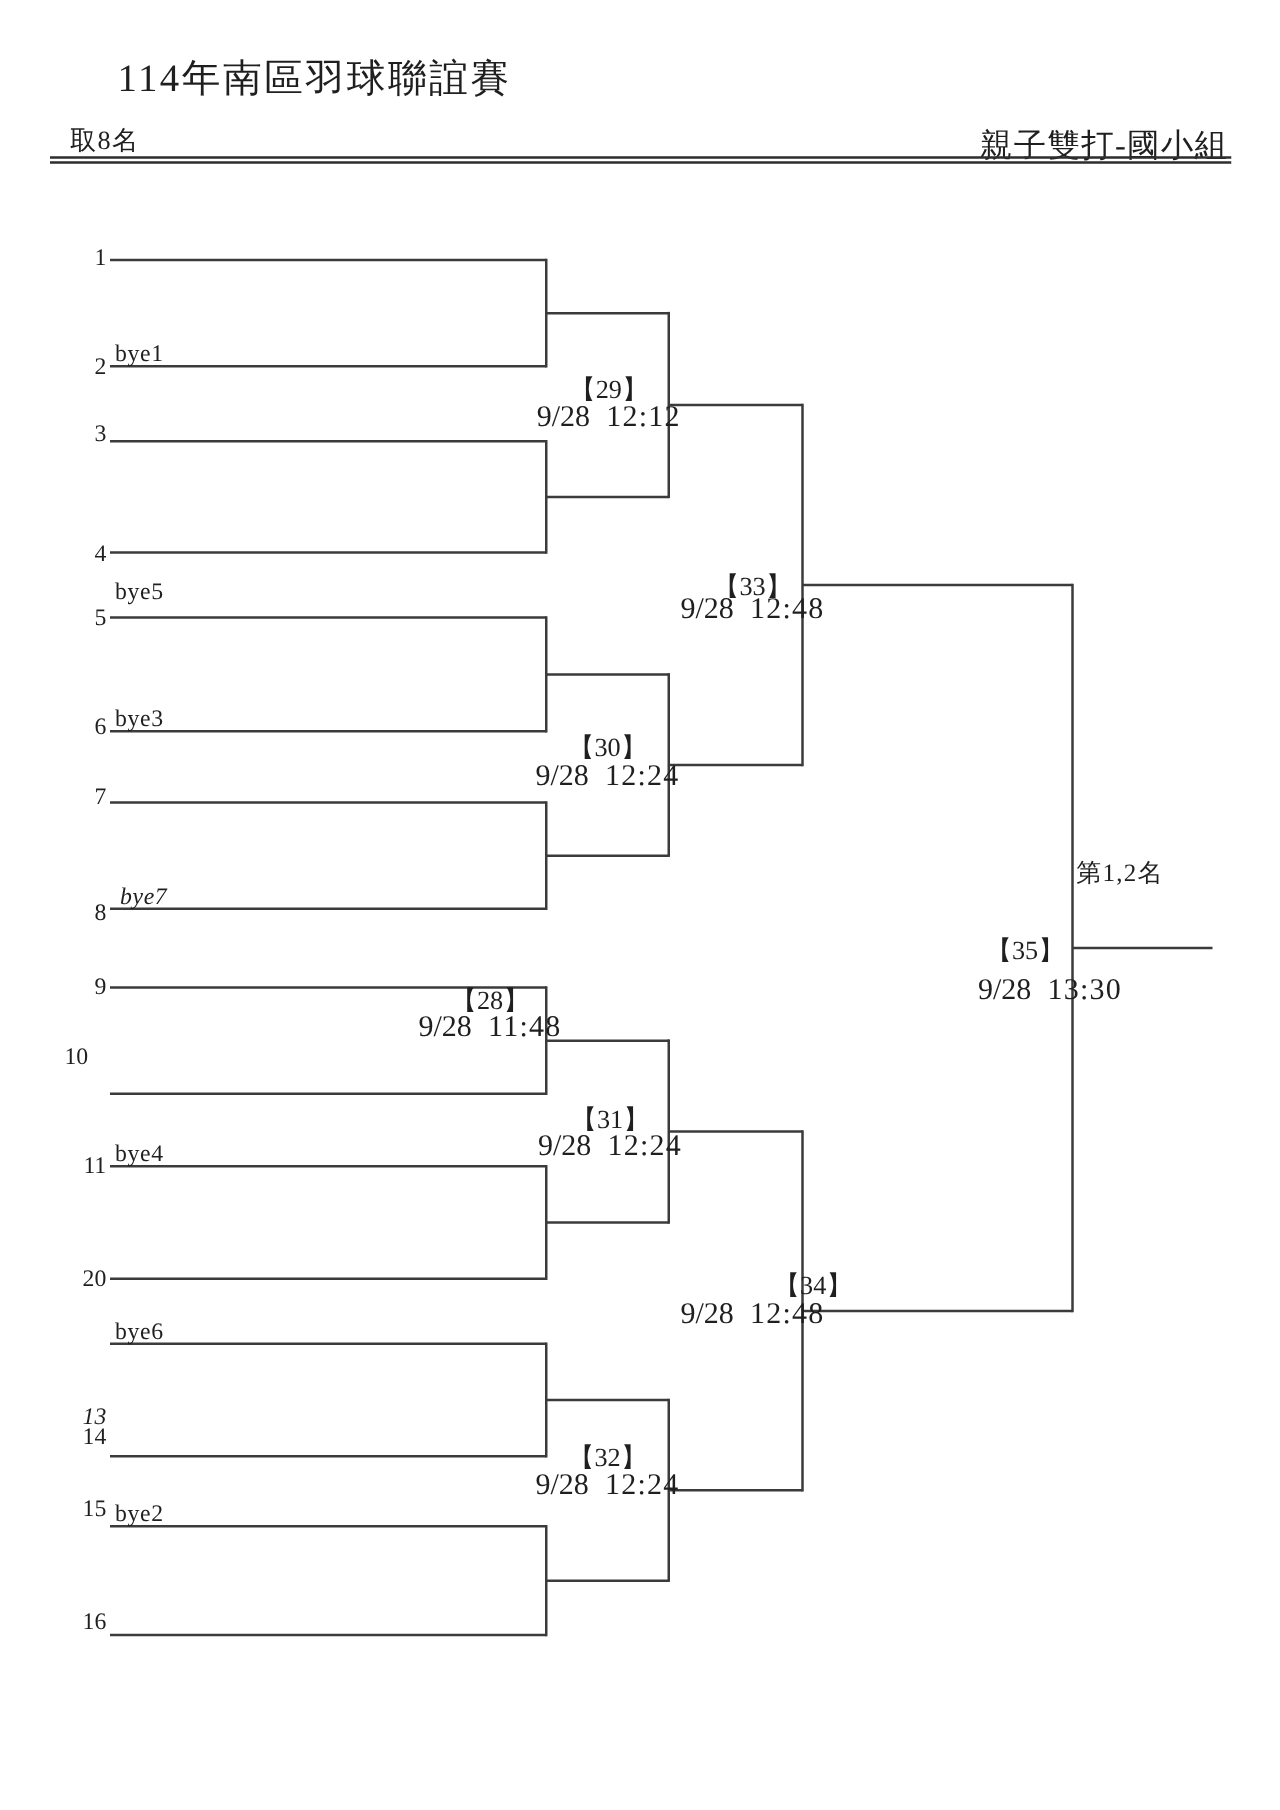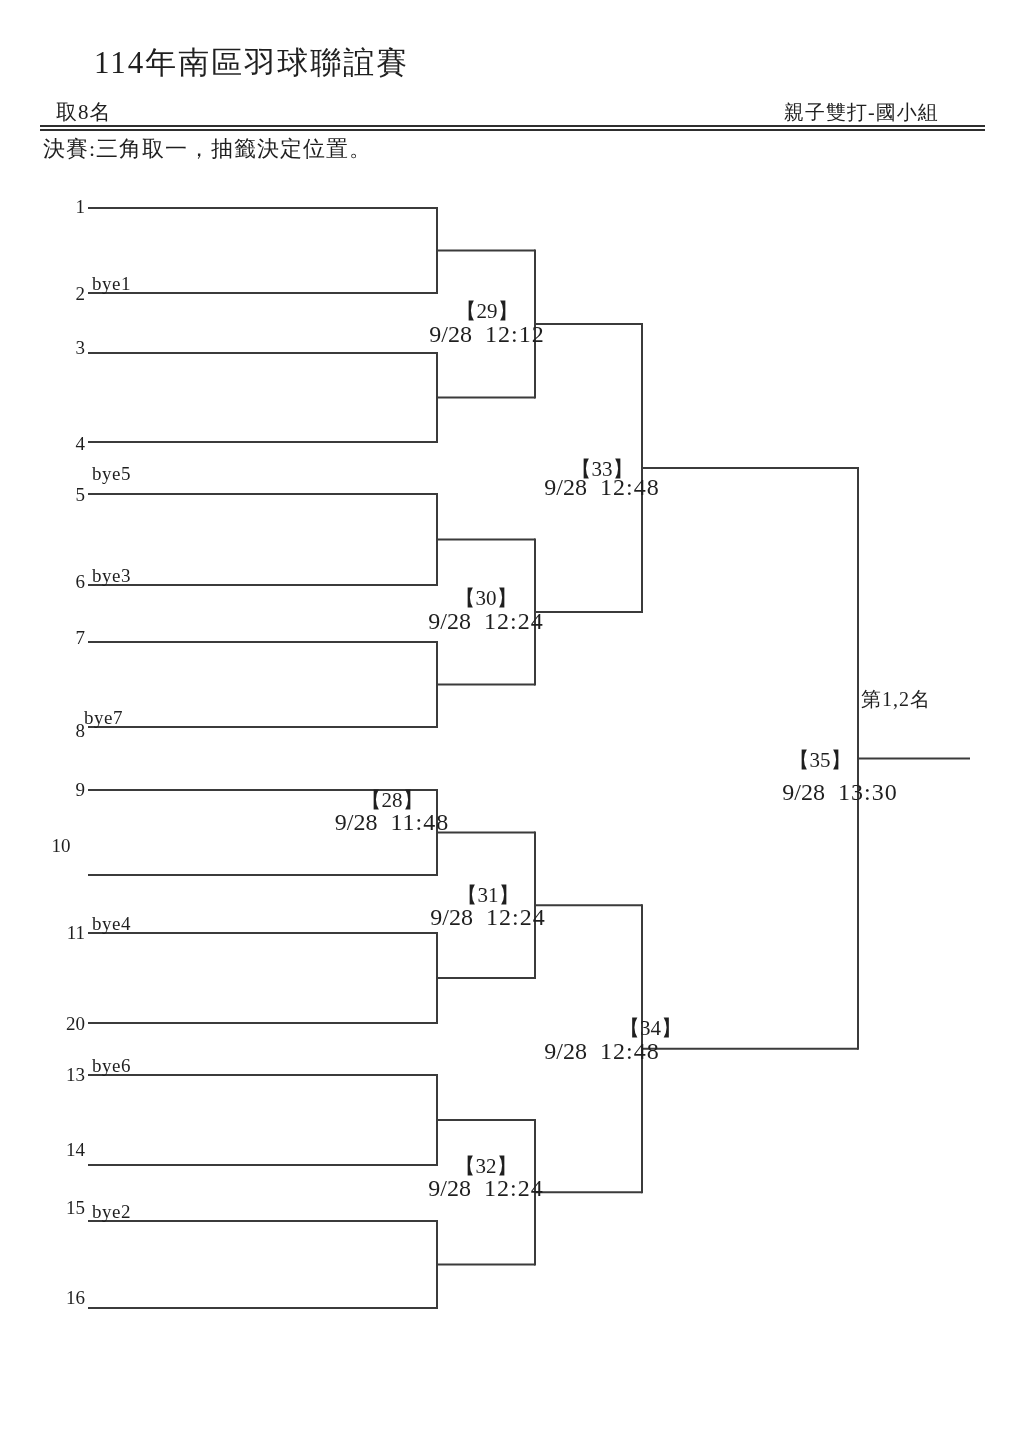--- a/index.html
+++ b/index.html
@@ -2,42 +2,41 @@
 <html><head>
 <meta charset="utf-8">
 <style>
   html,body{margin:0;padding:0;background:#ffffff;}
   .page{
     position:relative;width:1024px;height:1448px;background:#fff;overflow:hidden;
     font-family:"Liberation Serif","DejaVu Serif",serif;color:#1f1f1f;
   }
   .title{position:absolute;left:62px;top:42px;font-size:31px;letter-spacing:2px;white-space:nowrap;margin-left:32px;}
   .qual{position:absolute;left:56px;top:98px;font-size:21px;letter-spacing:1px;white-space:nowrap;}
-  .group{position:absolute;left:784px;top:99px;font-size:20px;letter-spacing:1px;white-space:nowrap;}
+  .group{position:absolute;left:784px;top:99px;font-size:26px;letter-spacing:1px;white-space:nowrap;}
   .rule{position:absolute;left:40px;top:125px;width:945px;height:2px;
         border-top:2px solid #2e2e2e;border-bottom:2px solid #2e2e2e;}
   .note{position:absolute;left:43px;top:134px;font-size:22px;letter-spacing:1px;white-space:nowrap;}
   #bracket-svg{position:absolute;left:0;top:0;}
   #bracket-svg line{stroke:#3b3b3b;stroke-width:2;}
   .num{position:absolute;font-size:19px;line-height:20px;text-align:right;}
   .bye{position:absolute;font-size:19px;line-height:20px;letter-spacing:0.5px;white-space:nowrap;}
   .mlabel{position:absolute;font-size:21px;line-height:26px;text-align:center;white-space:nowrap;}
   .mtime{position:absolute;font-size:24px;line-height:24px;text-align:center;white-space:nowrap;}
   .mtime .tt{margin-left:13px;letter-spacing:1px;}
   .placing{position:absolute;font-size:20px;line-height:24px;text-align:center;letter-spacing:1px;white-space:nowrap;}
 </style>
 </head>
 <body>
 
 <div class="page">
   <div class="title">114年南區羽球聯誼賽</div>
   <div class="qual">取8名</div>
   <div class="group">親子雙打-國小組</div>
   <div class="rule"></div>
-  <div class="note">決賽:三角取一，抽籤決定位置。</div>
 
   <div>
     <svg id="bracket-svg" width="1024" height="1448">
         <line x1="88" y1="208" x2="437" y2="208"></line>
         <line x1="88" y1="293" x2="437" y2="293"></line>
         <line x1="88" y1="353" x2="437" y2="353"></line>
         <line x1="88" y1="442" x2="437" y2="442"></line>
         <line x1="88" y1="494" x2="437" y2="494"></line>
         <line x1="88" y1="585" x2="437" y2="585"></line>
         <line x1="88" y1="642" x2="437" y2="642"></line>
@@ -86,27 +85,27 @@
         <div class="num" style="left: 37px; top: 284px; width: 48px;">2</div>
         <div class="bye" style="left: 92px; top: 274px;">bye1</div>
         <div class="num" style="left: 37px; top: 338px; width: 48px;">3</div>
         <div class="num" style="left: 37px; top: 434px; width: 48px;">4</div>
         <div class="bye" style="left: 92px; top: 423px; margin-top: 41px;">bye5</div>
         <div class="num" style="left: 37px; top: 485px; width: 48px;">5</div>
         <div class="num" style="left: 37px; top: 572px; width: 48px;">6</div>
         <div class="bye" style="left: 92px; top: 566px;">bye3</div>
         <div class="num" style="left: 37px; top: 628px; width: 48px;">7</div>
         <div class="num" style="left: 37px; top: 721px; width: 48px;">8</div>
-        <div class="bye" style="left: 84px; top: 708px;">bye7</div>
+        <div class="bye" style="left: 96px; top: 708px; font-style: italic;">bye7</div>
         <div class="num" style="left: 37px; top: 780px; width: 48px;">9</div>
         <div class="num" style="left: 37px; top: 836px; width: 48px; text-align: center;">10</div>
         <div class="num" style="left: 37px; top: 923px; width: 48px;">11</div>
         <div class="bye" style="left: 92px; top: 914px;">bye4</div>
         <div class="num" style="left: 37px; top: 1014px; width: 48px;">20</div>
-        <div class="num" style="left: 37px; top: 1065px; width: 48px;">13</div>
+        <div class="num" style="left: 37px; top: 1124px; width: 48px; font-style: italic;">13</div>
         <div class="bye" style="left: 92px; top: 1056px;">bye6</div>
         <div class="num" style="left: 37px; top: 1140px; width: 48px;">14</div>
         <div class="num" style="left: 37px; top: 1198px; width: 48px;">15</div>
         <div class="bye" style="left: 92px; top: 1202px;">bye2</div>
         <div class="num" style="left: 37px; top: 1288px; width: 48px;">16</div>
         <div class="mlabel" style="left: 312px; top: 787px; width: 160px;">【28】</div>
         <div class="mtime" style="left: 307px; top: 810px; width: 170px;"><span>9/28</span><span class="tt">11:48</span></div>
         <div class="mlabel" style="left: 407px; top: 298px; width: 160px;">【29】</div>
         <div class="mtime" style="left: 402px; top: 322px; width: 170px;"><span>9/28</span><span class="tt">12:12</span></div>
         <div class="mlabel" style="left: 406px; top: 585px; width: 160px;">【30】</div>

